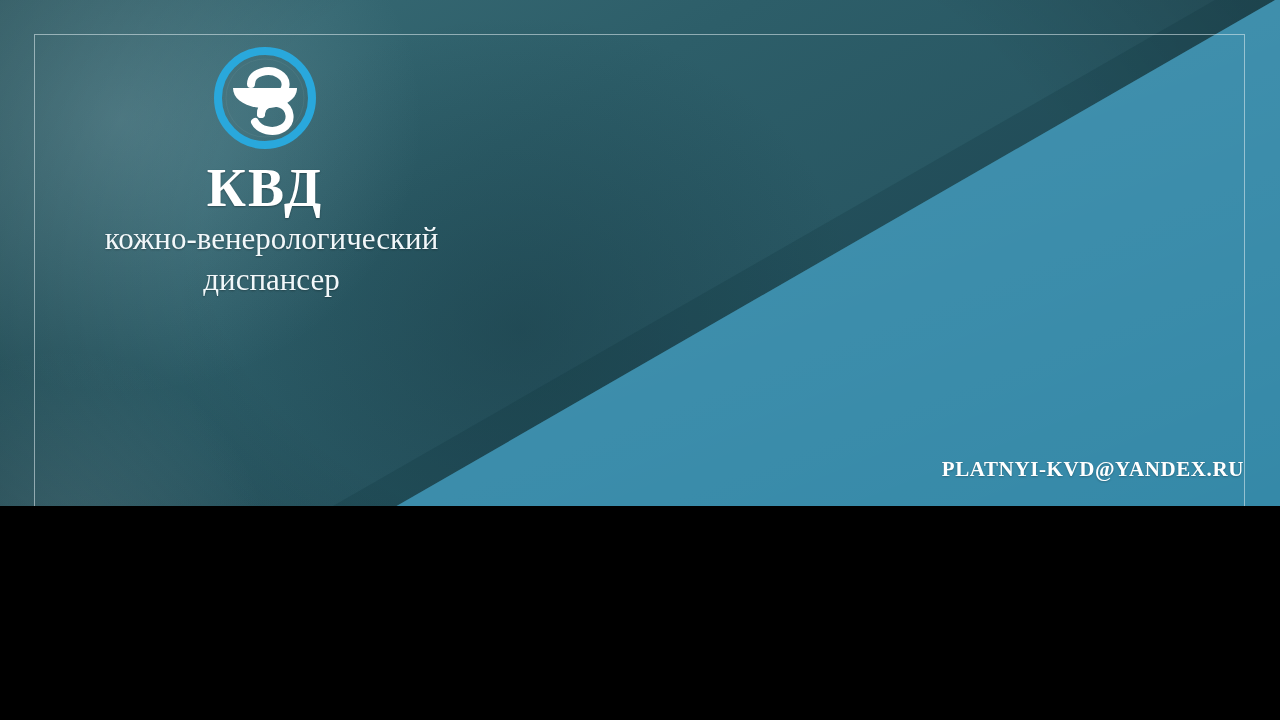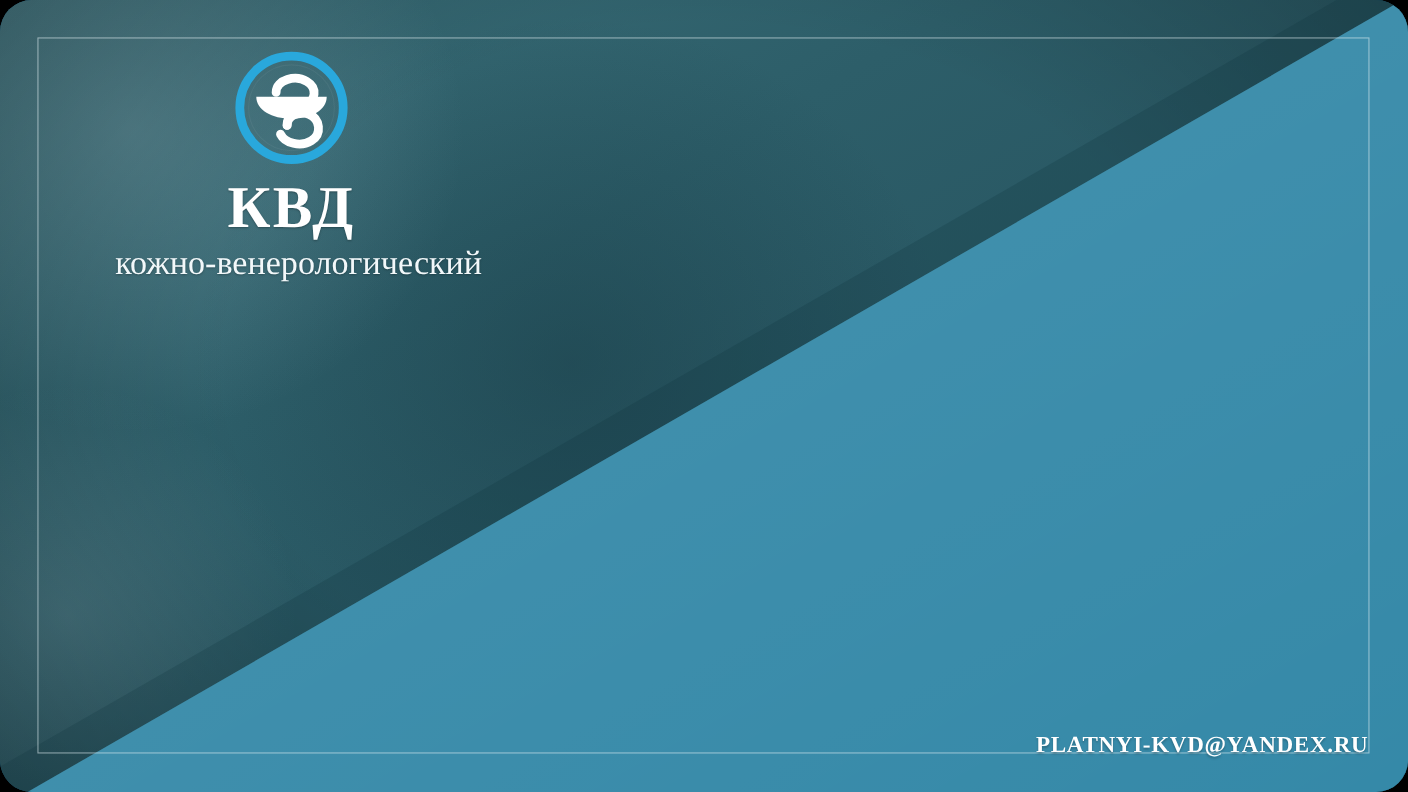--- a/index.html
+++ b/index.html
@@ -3,25 +3,24 @@
 <meta charset="utf-8">
 <style>
   html, body {
     margin: 0;
     padding: 0;
     background: #000;
   }
   #slide {
     position: relative;
     width: 1280px;
-    height: 720px;
+    height: 506px;
     overflow: hidden;
     font-family: "Liberation Serif", serif;
     background: #0c4a6e;
-    border-radius: 29px;
   }
 
   
   .bg-base {
     position: absolute;
     inset: 0;
     background:
       radial-gradient(ellipse 420px 380px at 120px 120px, rgba(150,185,195,0.30), rgba(150,185,195,0) 72%),
       radial-gradient(ellipse 300px 300px at 60px 560px, rgba(160,195,205,0.22), rgba(160,195,205,0) 70%),
       radial-gradient(ellipse 460px 420px at 520px 330px, rgba(20,52,62,0.40), rgba(20,52,62,0) 75%),
@@ -116,21 +115,21 @@
     line-height: 1.08;
     color: #ffffff;
     letter-spacing: 0px;
     text-shadow: 0 2px 4px rgba(0,0,0,0.22);
   }
 
   
   .contacts {
     position: absolute;
     right: 36px;
-    bottom: 26px;
+    bottom: 20px;
     text-align: right;
     font-family: "Liberation Serif", serif;
     font-weight: 700;
     font-size: 21px;
     line-height: 1.62;
     letter-spacing: 0.6px;
     color: #ffffff;
     text-shadow: 0 1px 2px rgba(0,0,0,0.25);
   }
   .contacts div { white-space: nowrap; }
@@ -162,20 +161,21 @@
         <path d="M66 52 C56 56 50 62 50 70" fill="none" stroke="#ffffff" stroke-width="8" stroke-linecap="round"></path>
 
         <path d="M50 70 C50 62 60 56 70 60 C80 64 82 78 72 84 C62 90 48 86 44 78" fill="none" stroke="#ffffff" stroke-width="8" stroke-linecap="round"></path>
       </svg>
     </div>
 
     <div class="brand-abbr">КВД</div>
 
     <div class="brand-full">
       <div>кожно-венерологический</div>
+      <div>диспансер</div>
     </div>
 
   </div>
 
 
   <div class="contacts">
     <div>PLATNYI-KVD@YANDEX.RU</div>
   </div>
 
 </div>

